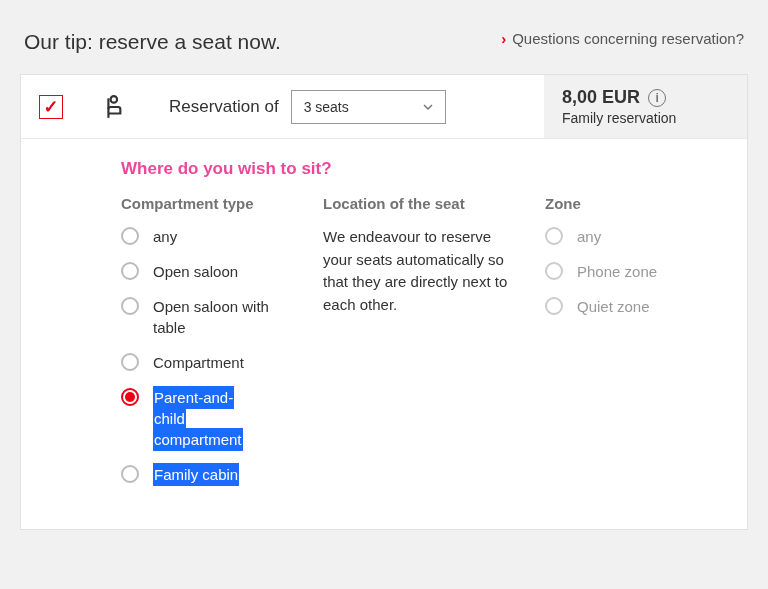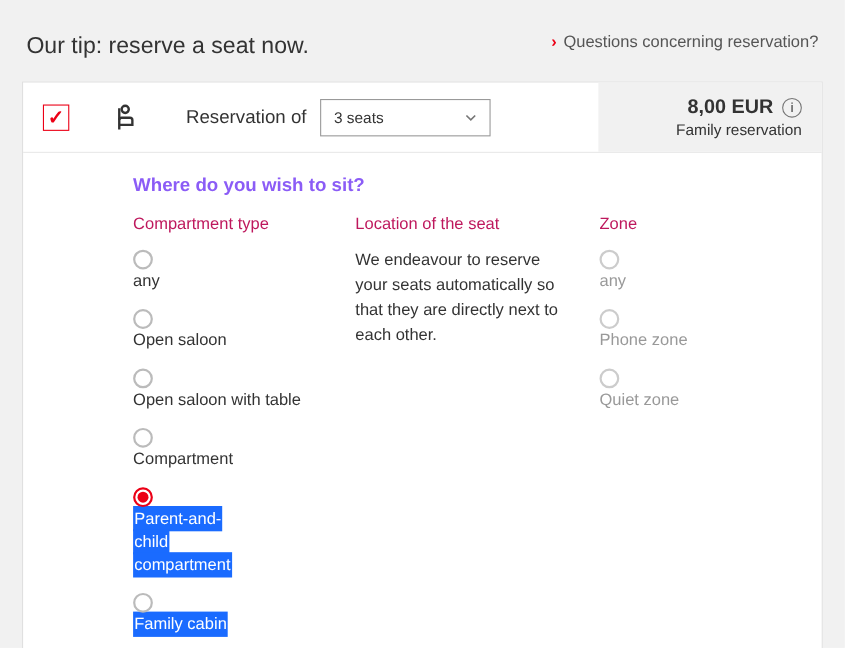--- a/index.html
+++ b/index.html
@@ -48,21 +48,20 @@
       flex: 1;
       display: flex;
       align-items: center;
       padding: 14px 18px 14px 18px;
     }
     .header-right {
       width: 203px;
       background: #f1f1f1;
       display: flex;
       flex-direction: column;
-      align-items: flex-end;
       justify-content: center;
       padding: 12px 18px;
     }
     .checkbox-indicator {
       width: 24px;
       height: 24px;
       border: 1.5px solid #ec0016;
       display: flex;
       align-items: center;
       justify-content: center;
@@ -133,46 +132,46 @@
       font-size: 14px;
       color: #333;
       margin-top: 2px;
     }
     .panel-body {
       padding: 20px 18px 30px 100px;
     }
     .where-title {
       font-size: 17px;
       font-weight: 700;
-      color: #8b5cf6;
+      color: #ec4899;
       margin-bottom: 16px;
     }
     .options-row {
       display: flex;
       gap: 32px;
     }
     .col-compartment { flex: 0 0 170px; }
     .col-location { flex: 0 0 190px; }
     .col-zone { flex: 1; }
     .col-title {
       font-size: 15px;
-      color: #be185d;
+      color: #737373;
       margin-bottom: 14px;
+      font-weight: bold;
     }
     .location-text {
       font-size: 15px;
       color: #333;
       line-height: 1.5;
     }
     .radio-item {
       display: flex;
       align-items: flex-start;
       margin-bottom: 14px;
       cursor: pointer;
-      flex-direction: column;
     }
     .radio-btn {
       flex: 0 0 18px;
       width: 18px;
       height: 18px;
       border: 2px solid #bbb;
       border-radius: 50%;
       margin-right: 14px;
       margin-top: 1px;
       position: relative;

